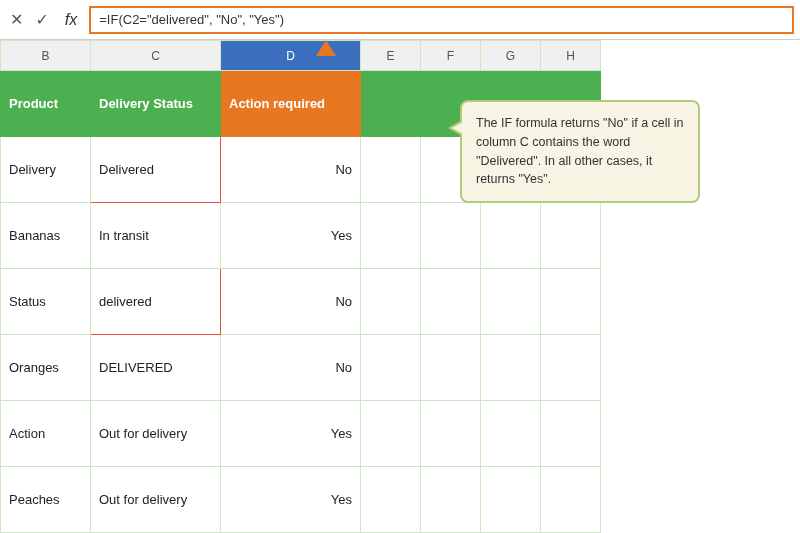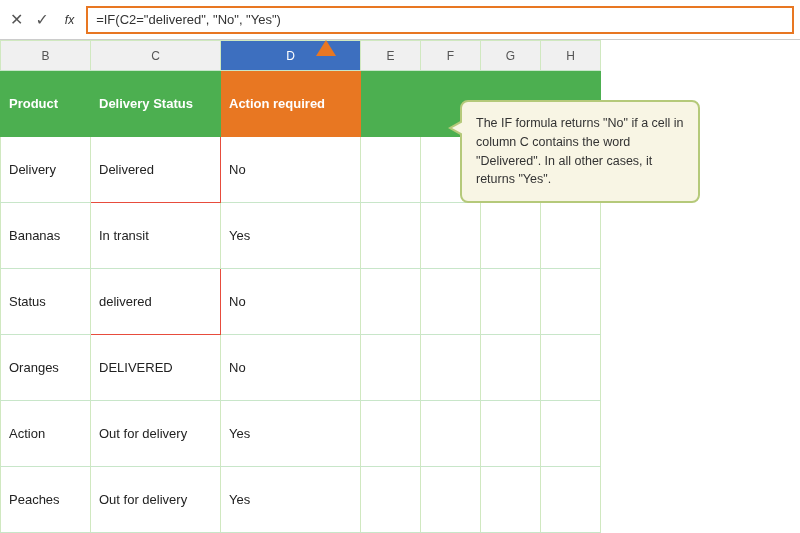--- a/index.html
+++ b/index.html
@@ -36,21 +36,21 @@
       color: #555;
     }
     .formula-bar-icon {
       font-size: 16px;
       color: #555;
       cursor: pointer;
       padding: 2px 4px;
     }
     .formula-bar-fx {
       font-style: italic;
-      font-size: 12px;
+      font-size: 16px;
       color: #333;
       padding: 0 6px;
     }
     .formula-bar-input {
       flex: 1;
       height: 28px;
       border: 2px solid #E87722;
       padding: 2px 8px;
       font-size: 13px;
       color: #333;
@@ -108,20 +108,21 @@
     .header-row td {
       background: #4CAF50 !important;
       color: #fff !important;
       font-weight: bold;
       border-color: #4CAF50 !important;
     }
 
     
     .col-d-active {
       background: #e8f0fe;
+      text-align: right;
     }
     .col-d-header-active {
       background: #3d6fbf !important;
       color: #fff !important;
     }
 
     
     .delivered-cell {
       border: 1.5px solid #e74c3c !important;
     }

